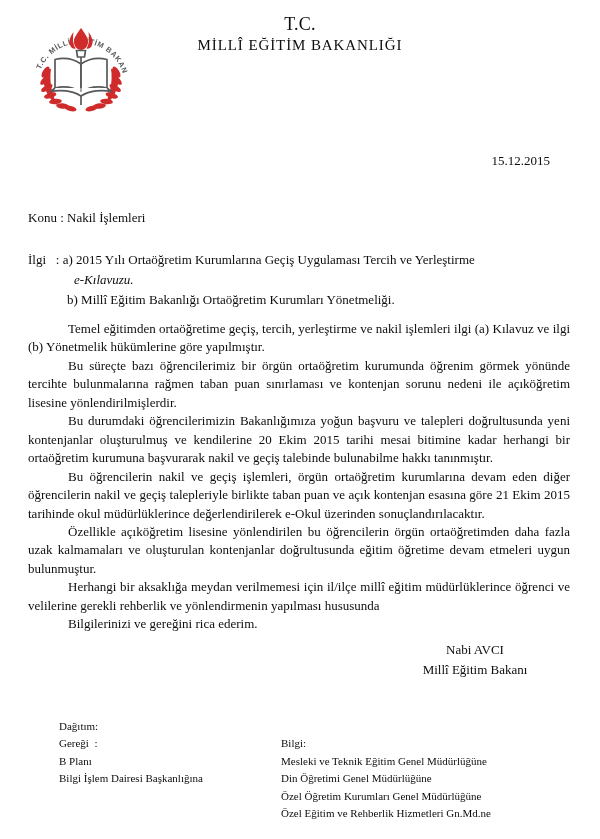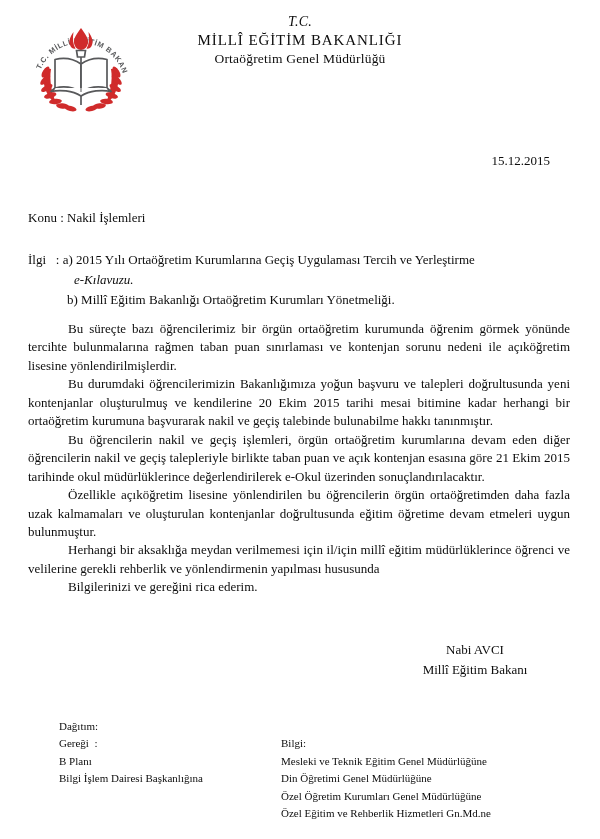--- a/index.html
+++ b/index.html
@@ -35,23 +35,22 @@
 
   .header-titles {
     position: absolute;
     left: 150px;
     top: 13px;
     width: 300px;
     text-align: center;
     line-height: 1.28;
   }
   .header-titles .ht-tc {
-    font-size: 14px;
+    font-size: 18px;
     letter-spacing: 0.2px;
-    font-style: italic;
   }
   .header-titles .ht-ministry {
     font-size: 15px;
     letter-spacing: 0.9px;
   }
   .header-titles .ht-dept {
     font-size: 13.5px;
     letter-spacing: 0.2px;
   }
 
@@ -202,43 +201,43 @@
       </g>
       <g stroke="#58595b" stroke-width="1.2" fill="none" opacity="0.85">
         <line x1="56" y1="52" x2="56" y2="80"></line>
       </g>
     </svg>
   </div>
 
   <div class="header-titles">
     <div class="ht-tc">T.C.</div>
     <div class="ht-ministry">MİLLÎ EĞİTİM BAKANLIĞI</div>
-    <div class="ht-dept">Ortaöğretim Genel Müdürlüğü</div>
   </div>
 </div>
 
 <div class="meta-block">
   <div class="meta-row">
     <span class="meta-date">15.12.2015</span>
   </div>
   <div class="meta-row">Konu : Nakil İşlemleri</div>
 </div>
 
 <div class="ilgi-block">
   <div class="ilgi-line">İlgi   : a) 2015 Yılı Ortaöğretim Kurumlarına Geçiş Uygulaması Tercih ve Yerleştirme</div>
   <div class="ilgi-line sub-a">e-Kılavuzu.</div>
   <div class="ilgi-line sub-b">b) Millî Eğitim Bakanlığı Ortaöğretim Kurumları Yönetmeliği.</div>
 </div>
 
 <div class="body-block">
+  <p>Temel eğitimden ortaöğretime geçiş, tercih, yerleştirme ve nakil işlemleri ilgi (a) Kılavuz ve ilgi (b) Yönetmelik hükümlerine göre yapılmıştır.</p>
   <p>Bu süreçte bazı öğrencilerimiz bir örgün ortaöğretim kurumunda öğrenim görmek yönünde tercihte bulunmalarına rağmen taban puan sınırlaması ve kontenjan sorunu nedeni ile  açıköğretim lisesine yönlendirilmişlerdir.</p>
   <p>Bu durumdaki öğrencilerimizin Bakanlığımıza yoğun başvuru ve talepleri doğrultusunda yeni kontenjanlar oluşturulmuş ve kendilerine 20 Ekim 2015 tarihi mesai bitimine kadar herhangi bir ortaöğretim kurumuna başvurarak nakil ve geçiş talebinde bulunabilme hakkı tanınmıştır.</p>
   <p>Bu öğrencilerin nakil ve geçiş işlemleri, örgün ortaöğretim kurumlarına devam eden diğer öğrencilerin nakil ve geçiş talepleriyle birlikte  taban puan ve açık kontenjan esasına göre 21 Ekim 2015 tarihinde okul müdürlüklerince değerlendirilerek e-Okul üzerinden sonuçlandırılacaktır.</p>
   <p>Özellikle açıköğretim lisesine yönlendirilen bu öğrencilerin örgün ortaöğretimden daha fazla uzak kalmamaları ve oluşturulan kontenjanlar doğrultusunda eğitim öğretime devam etmeleri uygun bulunmuştur.</p>
-  <p>Herhangi bir aksaklığa meydan verilmemesi için il/için millî eğitim müdürlüklerince öğrenci ve velilerine gerekli rehberlik ve yönlendirmenin yapılması hususunda</p>
+  <p>Herhangi bir aksaklığa meydan verilmemesi için il/ilçe millî eğitim müdürlüklerince öğrenci ve velilerine gerekli rehberlik ve yönlendirmenin yapılması hususunda</p>
   <p>Bilgilerinizi ve gereğini rica ederim.</p>
 </div>
 
 <div class="sign-block">
   <div>Nabi AVCI</div>
   <div>Millî Eğitim Bakanı</div>
 </div>
 
 <div class="dist-block">
   <div class="dist-title">Dağıtım:</div>

